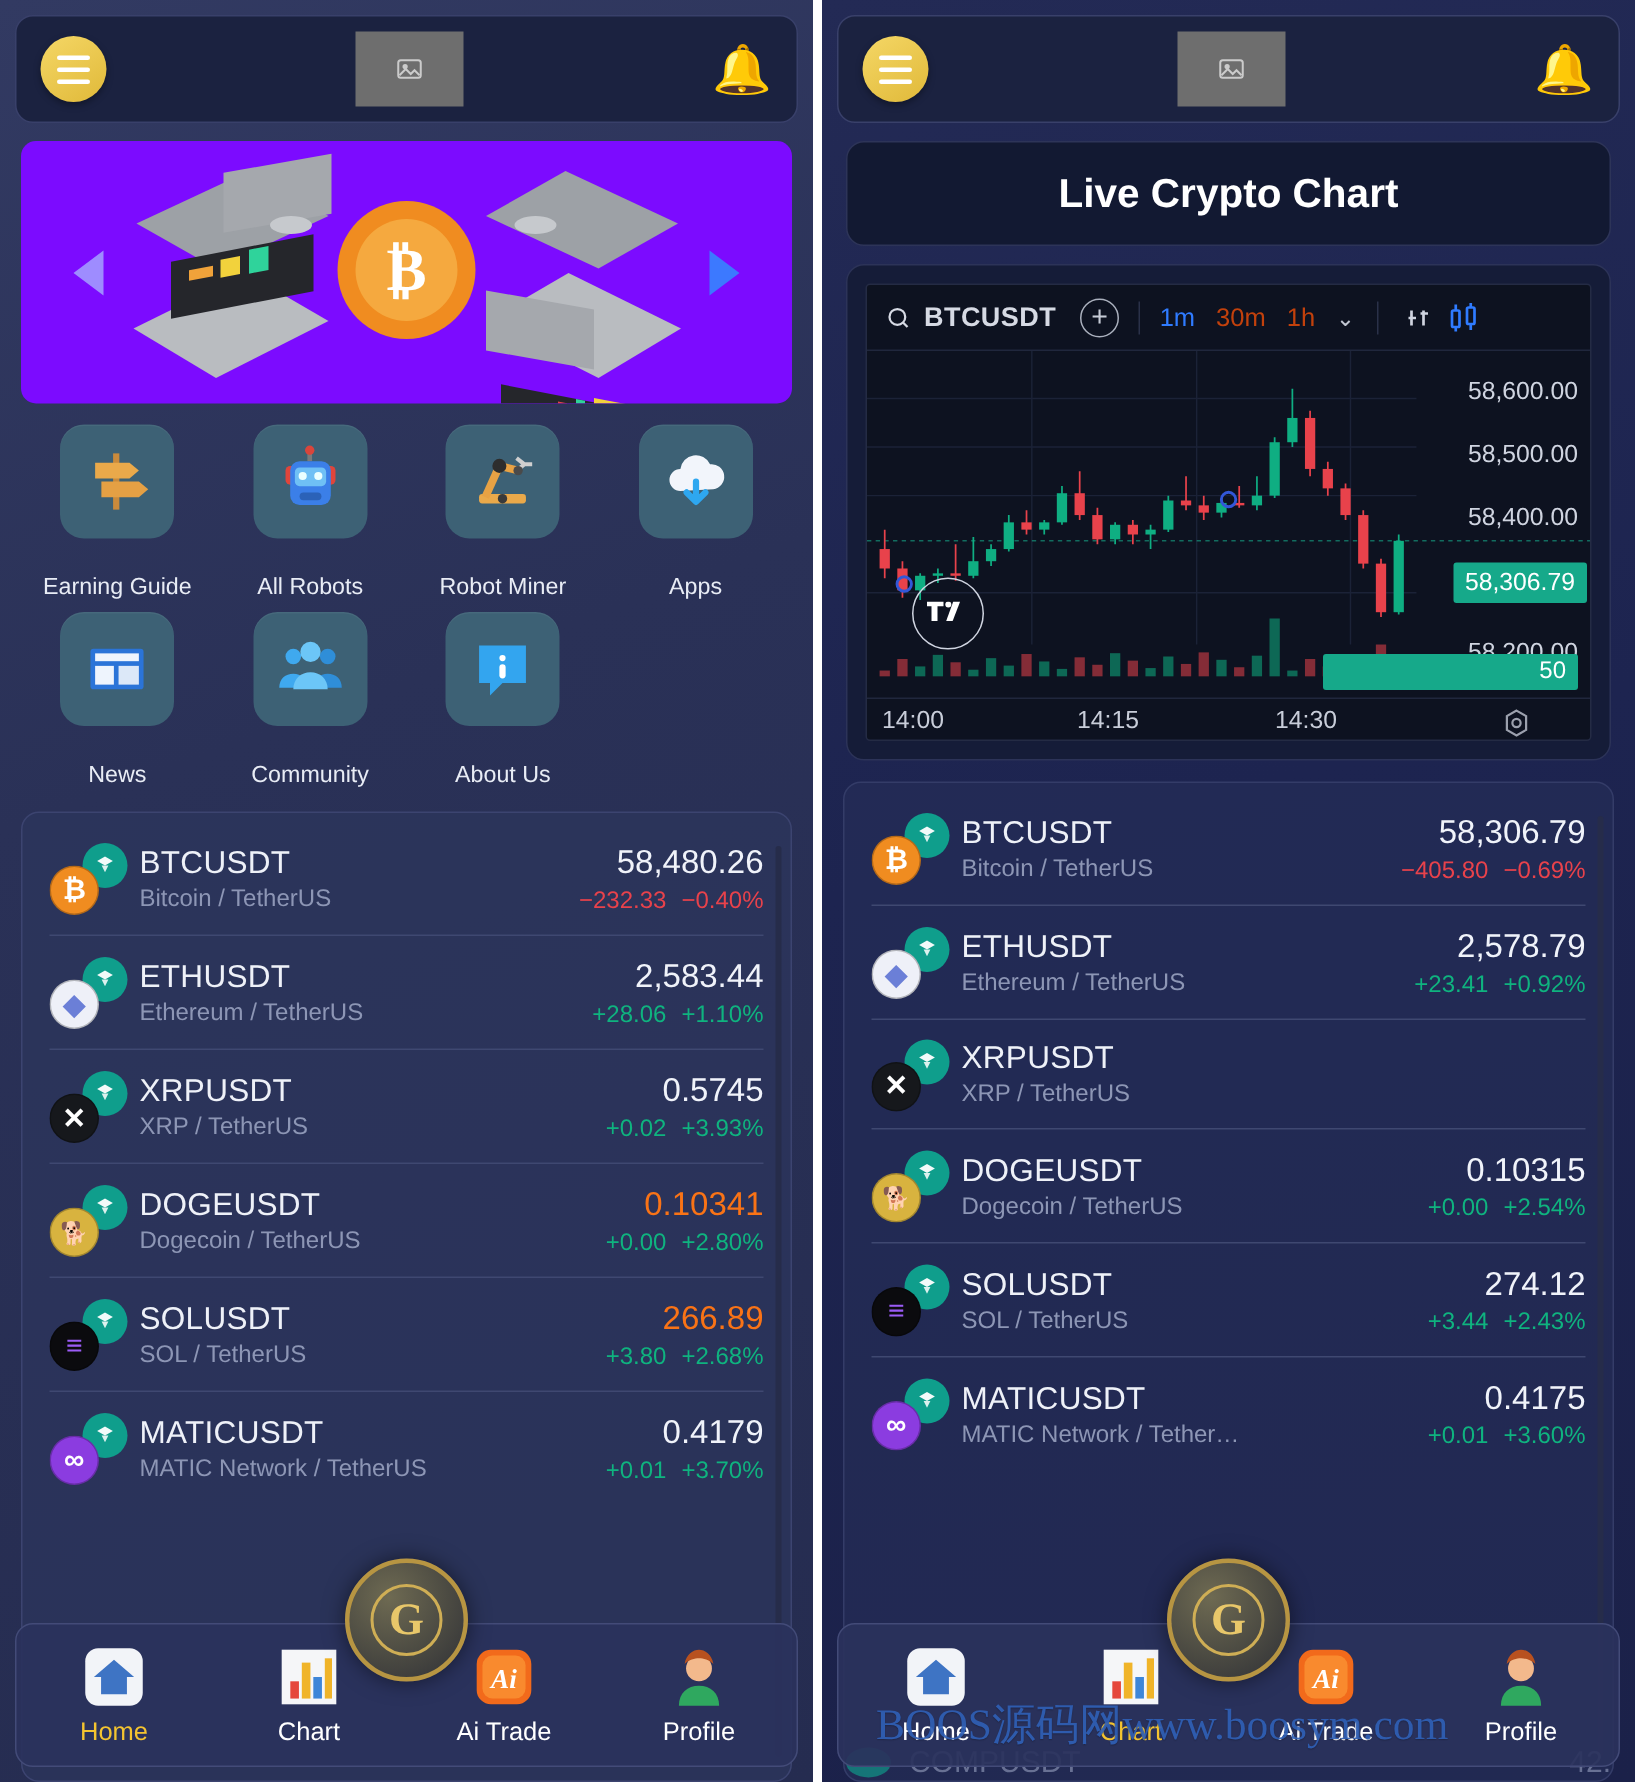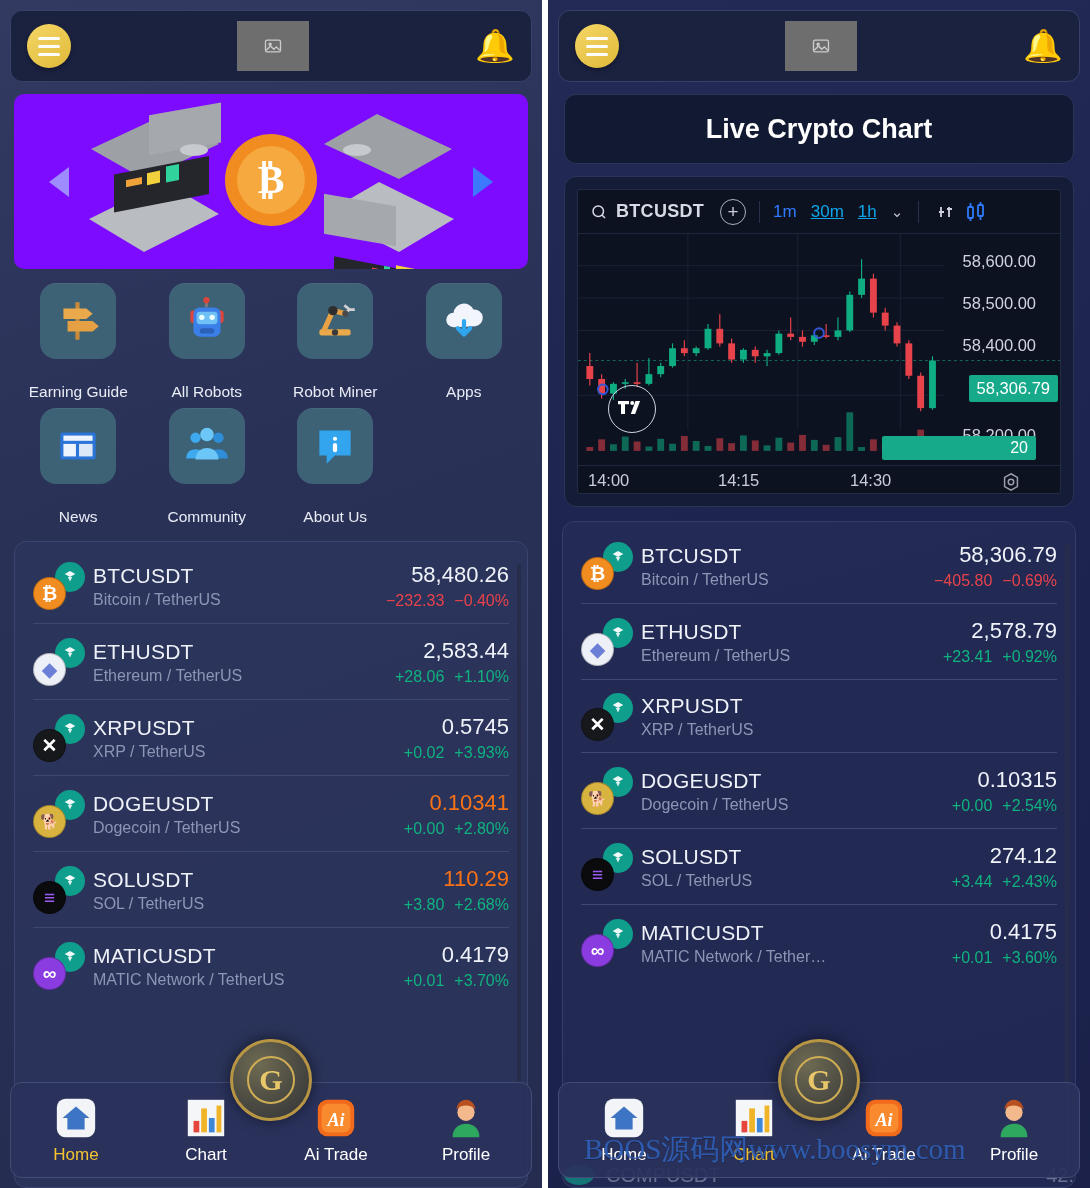--- a/index.html
+++ b/index.html
@@ -173,30 +173,30 @@
   .tv-toolbar .srch { width:18px;height:18px;flex:0 0 auto; }
   .tv-sym { font-weight: bold; margin-left: 8px; letter-spacing:.3px; cursor:pointer; }
   .plusbtn {
     width:26px;height:26px;border-radius:50%;border:1.6px solid #aab0bd;
     margin-left: 16px; display:flex;align-items:center;justify-content:center;
     color:#c6cbd6; font-size:19px; line-height:0; cursor:pointer; flex:0 0 auto;
   }
   .vdiv { width:1px; height:22px; background:#2a3149; margin: 0 13px; flex:0 0 auto; }
   .tf { margin-right: 14px; cursor:pointer; font-size:17px; }
   .tf.active { color:#2f7bff; }
-  .tf.dim { color:#0ea5e9;text-decoration:underline; }
+  .tf.dim { color:#c2410c; }
   .caret { color:#c2c7d2; font-size:15px; margin-right:2px; cursor:pointer; }
   .ticon { margin-left: 4px; cursor:pointer; flex:0 0 auto; }
   .tv-body { position:relative; height: 261px; }
   .tv-grid { position:absolute; inset:0; }
   .price-axis {
     position:absolute; right:0; top:0; bottom:26px; width: 120px;
     color:#cfd4e0; font-size: 16.5px; text-align:right; padding-right: 8px;
   }
-  .price-axis div { position:absolute; right:24px; white-space:nowrap; }
+  .price-axis div { position:absolute; right:8px; white-space:nowrap; }
   .pbadge {
     background:#16a98a; color:#fff; padding: 4px 8px; border-radius:2px;
     font-size:16.5px; right: 2px !important;
   }
   .vbadge {
     background:#16a98a; color:#fff; padding:3px 8px; border-radius:2px;
     font-size:16px; left: 0; position:absolute;
   }
   .time-axis {
     position:absolute; left:0; right:0; bottom:0; height: 30px;
@@ -487,21 +487,21 @@
                   <path d="M9 12h6l-3 6z" opacity=".85"></path>
                 </svg>
               </div>
               <div class="front" style="background:#0b0b0e;color:#9b5cf6;font-size:19px">≡</div>
             </div>
             <div class="names">
               <div class="sym">SOLUSDT</div>
               <div class="pair">SOL / TetherUS</div>
             </div>
             <div class="vals">
-              <div class="price down">110.29</div>
+              <div class="price down">266.89</div>
               <div class="delta up"><span style="margin-left:0">+3.80</span><span>+2.68%</span></div>
             </div>
           </div>
           <div class="row">
             <div class="coin">
               <div class="back">
                 <svg viewBox="0 0 24 24" fill="#ffffff">
                   <path d="M12 4l7 4-7 4-7-4z" opacity=".95"></path>
                   <path d="M9 12h6l-3 6z" opacity=".85"></path>
                 </svg>
@@ -724,21 +724,21 @@
               <circle cx="25.741935483870968" cy="161.1622641509434" r="5" fill="none" stroke="#3257d8" stroke-width="2"></circle>
               <circle cx="250.06451612903223" cy="102.72452830188679" r="5" fill="none" stroke="#3257d8" stroke-width="2"></circle>
             </svg>
 
           <div class="price-axis">
             <div style="top:18px">58,600.00</div>
             <div style="top:60px">58,500.00</div>
             <div style="top:102px">58,400.00</div>
             <div class="pbadge" style="top:141px">58,306.79</div>
             <div style="top:192px">58,200.00</div>
-            <div class="vbadge" style="top:202px; left:-58px;">20</div>
+            <div class="vbadge" style="top:202px; left:-58px;">50</div>
           </div>
 
           <div class="tvlogo">
             <svg width="28" height="16" viewBox="0 0 28 16" fill="#ffffff">
               <path d="M0 0h11v3.2H7V13H3V3.2H0z"></path>
               <circle cx="14.2" cy="2" r="2"></circle>
               <path d="M17.5 0h4.6l-5 13h-4.3z"></path>
               <path d="M22.6 0H28l-5 13h-5.3z" opacity="0"></path>
             </svg>
           </div>

